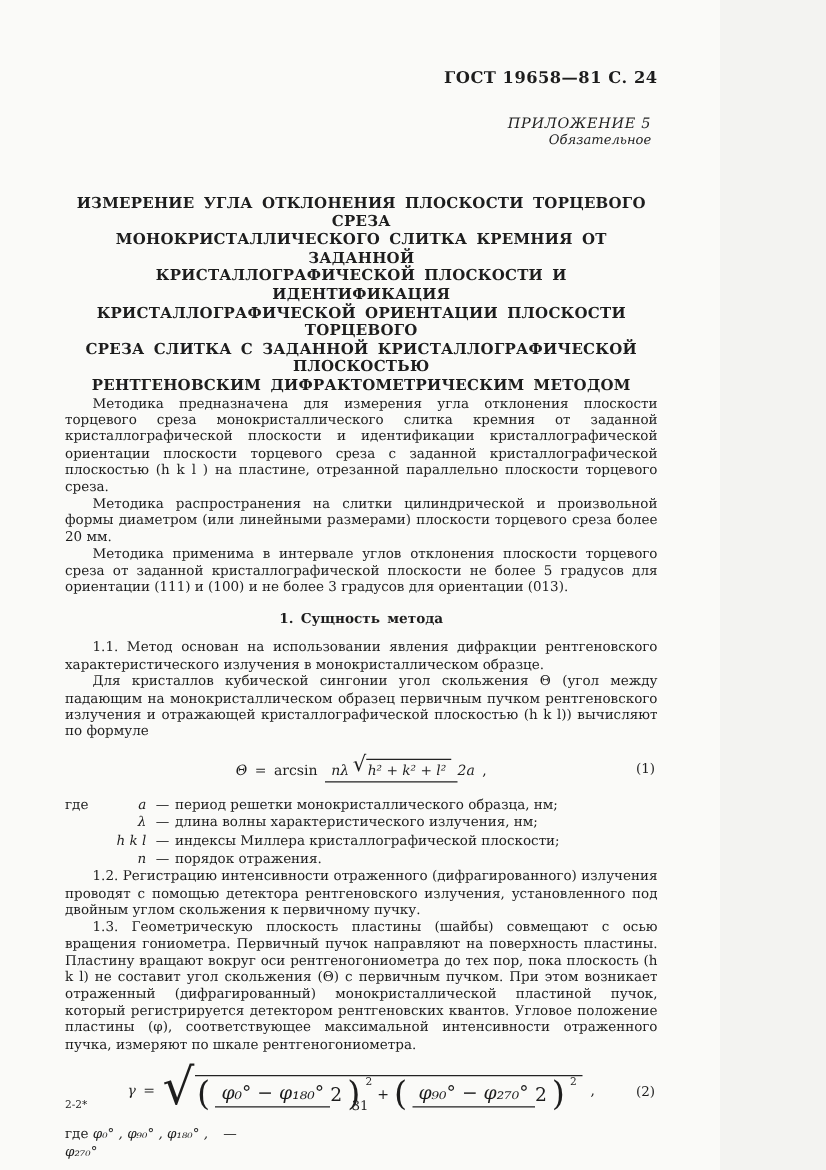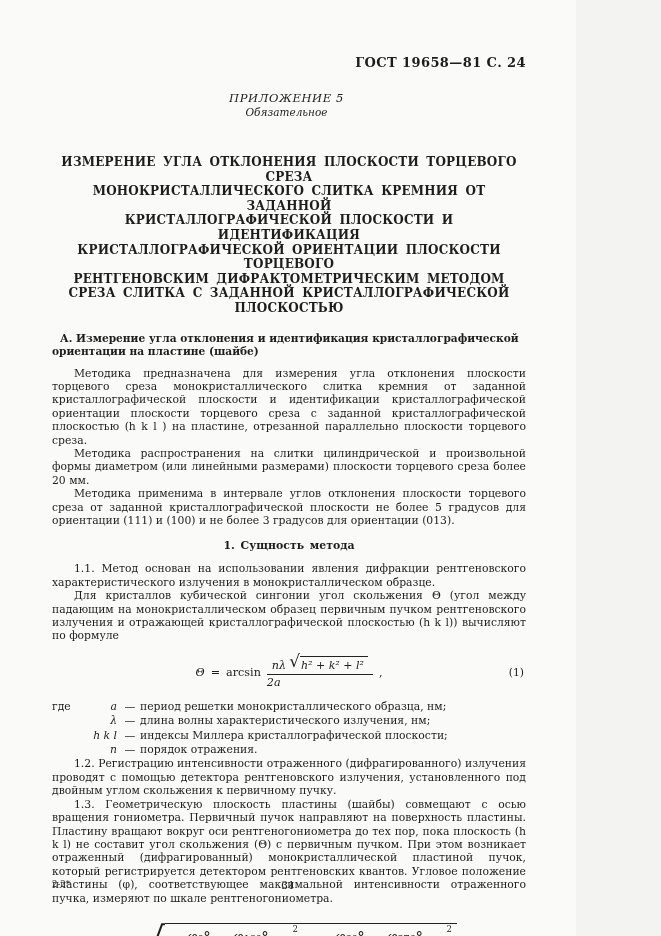--- a/index.html
+++ b/index.html
@@ -3,33 +3,33 @@
 <meta charset="utf-8">
 <style>
   html,body{margin:0;padding:0;background:#f3f3f1;}
   .page{
     width:576px;height:936px;position:relative;box-sizing:border-box;
     background:#fafaf8;color:#1d1d1d;
     font-family:"DejaVu Serif","Liberation Serif",serif;
     padding:55px 50px 0 52px;overflow:hidden;
   }
   .header-right{text-align:right;font-weight:bold;font-size:13px;letter-spacing:.4px;}
-  .annex{margin-top:21px;text-align:center;font-style:italic;padding-right:5px;}
+  .annex{margin-top:21px;text-align:right;font-style:italic;padding-right:5px;}
   .annex-title{font-size:11.5px;letter-spacing:.6px;}
   .annex-sub{font-size:10.5px;margin-top:1px;}
   .doc-title{margin:37px 0 0;text-align:center;font-size:12px;font-weight:bold;line-height:14.6px;word-spacing:3px;letter-spacing:.2px;}
   .section-a{margin:16px 0 9px;font-weight:bold;font-size:10.6px;text-indent:8px;line-height:13px;}
   .para{margin:0;font-size:10.8px;line-height:13.4px;text-align:justify;text-indent:22px;}
   .sec1{margin:12px 0 10px;text-align:center;font-size:10.9px;font-weight:bold;word-spacing:2px;}
   .it{font-style:italic;}
   
   .eq-row{position:relative;text-align:center;margin:13px 0 11px;}
   .eq-no{position:absolute;right:2px;top:50%;transform:translateY(-50%);font-size:10.8px;}
   .eq-inline{display:inline-flex;align-items:center;gap:6px;font-size:11.2px;}
-  .frac{display:inline-flex;flex-direction:column;align-items:flex-start;vertical-align:middle;}
+  .frac{display:inline-flex;flex-direction:row;align-items:center;vertical-align:middle;}
   .frac .num{display:flex;align-items:flex-end;gap:3px;padding:0 5px 2px;border-bottom:1px solid #222;}
   .frac .den{padding-top:1px;}
   .sqrt{display:inline-flex;align-items:flex-start;}
   .rs{font-size:17px;line-height:12px;transform:translateY(-1px);}
   .rb{border-top:1px solid #222;padding:2px 4px 0 1px;font-size:11px;}
   
   .sqrt2{display:inline-flex;align-items:center;}
   .rs2{font-size:40px;line-height:0;font-weight:200;transform:translateY(-3px);}
   .rb2{border-top:1.2px solid #222;display:inline-flex;align-items:center;gap:4px;padding:4px 5px 0 2px;}
   .paren{font-size:27px;font-weight:300;line-height:0;transform:translateY(1px);font-family:"DejaVu Serif",serif;}
@@ -58,25 +58,24 @@
   <div class="annex">
     <div class="annex-title">ПРИЛОЖЕНИЕ 5</div>
     <div class="annex-sub">Обязательное</div>
   </div>
 
   <div class="doc-title">
     <div>ИЗМЕРЕНИЕ УГЛА ОТКЛОНЕНИЯ ПЛОСКОСТИ ТОРЦЕВОГО СРЕЗА</div>
     <div>МОНОКРИСТАЛЛИЧЕСКОГО СЛИТКА КРЕМНИЯ ОТ ЗАДАННОЙ</div>
     <div>КРИСТАЛЛОГРАФИЧЕСКОЙ ПЛОСКОСТИ И ИДЕНТИФИКАЦИЯ</div>
     <div>КРИСТАЛЛОГРАФИЧЕСКОЙ ОРИЕНТАЦИИ ПЛОСКОСТИ ТОРЦЕВОГО</div>
+    <div>СРЕЗА СЛИТКА С ЗАДАННОЙ КРИСТАЛЛОГРАФИЧЕСКОЙ ПЛОСКОСТЬЮ</div>
     <div>РЕНТГЕНОВСКИМ ДИФРАКТОМЕТРИЧЕСКИМ МЕТОДОМ</div>
-    <div>СРЕЗА СЛИТКА С ЗАДАННОЙ КРИСТАЛЛОГРАФИЧЕСКОЙ ПЛОСКОСТЬЮ</div>
   </div>
 
-  <p class="section-a">А. Измерение угла отклонения и идентификация кристаллографической ориентации на пластине (шайбе)</p>
 
   <p class="para">Методика предназначена для измерения угла отклонения плоскости торцевого среза монокристаллического слитка кремния от заданной кристаллографической плоскости и идентификации кристаллографической ориентации плоскости торцевого среза с заданной кристаллографической плоскостью (h k l ) на пластине, отрезанной параллельно плоскости торцевого среза.</p>
   <p class="para">Методика распространения на слитки цилиндрической и произвольной формы диаметром (или линейными размерами) плоскости торцевого среза более 20 мм.</p>
   <p class="para">Методика применима в интервале углов отклонения плоскости торцевого среза от заданной кристаллографической плоскости не более 5 градусов для ориентации (111) и (100) и не более 3 градусов для ориентации (013).</p>
 
   <h2 class="sec1">1. Сущность метода</h2>
 
   <p class="para">1.1. Метод основан на использовании явления дифракции рентгеновского характеристического излучения в монокристаллическом образце.</p>
   <p class="para">Для кристаллов кубической сингонии угол скольжения Θ (угол между падающим на монокристаллическом образец первичным пучком рентгеновского излучения и отражающей кристаллографической плоскостью (h k l)) вычисляют по формуле</p>
 

